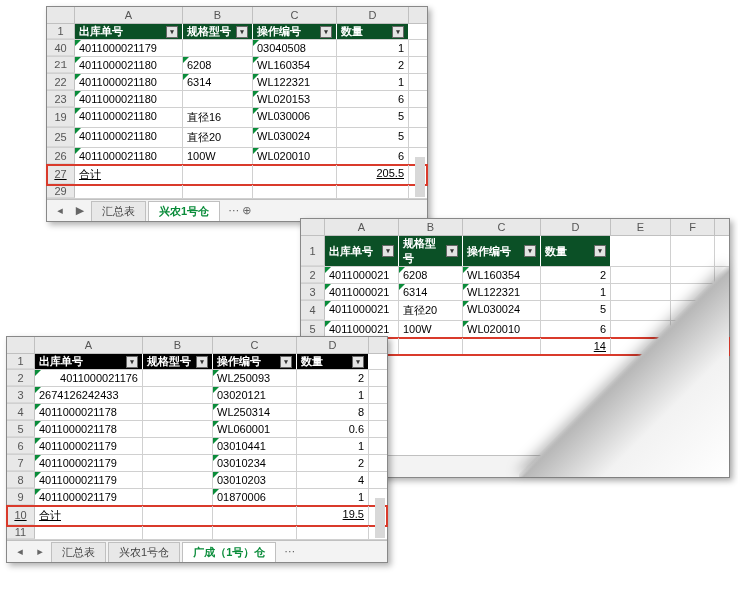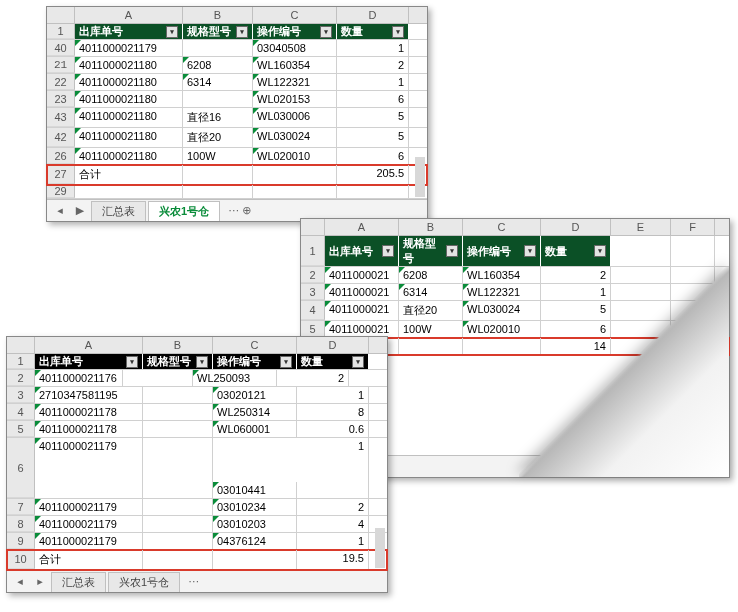--- a/index.html
+++ b/index.html
@@ -24,21 +24,21 @@
   .colhdr { text-align:center; border-right:1px solid #c0c0c0; color:#555; padding:2px 0;}
   .corner { background:#e8e8e8; border-right:1px solid #c0c0c0;}
   
   .datahdr { background:#0b5026; color:#fff; font-weight:bold; display:flex; align-items:center; justify-content:space-between; padding:0 4px; border-right:1px solid #fff;}
   .datahdr.black { background:#000; }
   .filter-btn { width:12px; height:12px; background:#e4e4e4; border:1px solid #666; display:flex; align-items:center; justify-content:center; font-size:7px; color:#333;}
   .datarow { display:flex; border-bottom:1px solid #d0d0d0;}
   .cell { border-right:1px solid #d0d0d0; padding:2px 4px; overflow:hidden; position:relative;}
   .cell.num { text-align:right;}
   .greenmark::before { content:""; position:absolute; left:0; top:0; border-top:6px solid #0a8c3a; border-right:6px solid transparent;}
-  .highlight-row { outline:2px solid #d93a2b; outline-offset:-1px; }
+  .highlight-row { outline:2px solid #d93a2b; outline-offset:-1px;text-decoration:underline; }
   
   .tabbar { display:flex; align-items:center; background:#f3f3f3; border-top:1px solid #c0c0c0; height:22px; padding:0 4px; gap:2px;}
   .navbtn { width:18px; text-align:center; color:#666;}
   .sheet-tab { padding:2px 10px; background:#e8e8e8; border:1px solid #c0c0c0; border-bottom:none; color:#444; font-size:11px;}
   .sheet-tab.active { background:#fff; color:#0a8c3a; font-weight:bold;}
   .plus { padding:0 6px; color:#666;}
   .scroll-stub { position:absolute; right:2px; bottom:24px; width:10px; height:40px; background:#d8d8d8;}
   
   .pagecurl {
     position:absolute;
@@ -113,28 +113,28 @@
       <div class="cell num" style="width:72px;">1</div>
     </div>
   <div class="datarow">
       <div class="rowhdr" style="width:28px;">23</div>
       <div class="cell greenmark" style="width:108px;">4011000021180</div>
       <div class="cell" style="width:70px;"></div>
       <div class="cell greenmark" style="width:84px;">WL020153</div>
       <div class="cell num" style="width:72px;">6</div>
     </div>
   <div class="datarow">
-      <div class="rowhdr" style="width:28px;">43</div>
+      <div class="rowhdr" style="width:28px;">19</div>
       <div class="cell greenmark" style="width:108px;">4011000021180</div>
       <div class="cell" style="width:70px;">直径16</div>
       <div class="cell greenmark" style="width:84px;">WL030006</div>
       <div class="cell num" style="width:72px;">5</div>
     </div>
   <div class="datarow">
-      <div class="rowhdr" style="width:28px;">42</div>
+      <div class="rowhdr" style="width:28px;">25</div>
       <div class="cell greenmark" style="width:108px;">4011000021180</div>
       <div class="cell" style="width:70px;">直径20</div>
       <div class="cell greenmark" style="width:84px;">WL030024</div>
       <div class="cell num" style="width:72px;">5</div>
     </div>
   <div class="datarow">
       <div class="rowhdr" style="width:28px;">26</div>
       <div class="cell greenmark" style="width:108px;">4011000021180</div>
       <div class="cell" style="width:70px;">100W</div>
       <div class="cell greenmark" style="width:84px;">WL020010</div>
@@ -278,28 +278,28 @@
         <span>操作编号</span>
         <span class="filter-btn">▾</span>
       </div>
     <div class="datahdr black" style="width:72px;">
         <span>数量</span>
         <span class="filter-btn">▾</span>
       </div>
   </div>
   <div class="datarow">
       <div class="rowhdr" style="width:28px;">2</div>
-      <div class="cell greenmark" style="width:88px;">4011000021176</div>
+      <div class="cell greenmark" style="width:108px;text-align:right;">4011000021176</div>
       <div class="cell" style="width:70px;"></div>
       <div class="cell greenmark" style="width:84px;">WL250093</div>
       <div class="cell num" style="width:72px;">2</div>
     </div>
   <div class="datarow">
       <div class="rowhdr" style="width:28px;">3</div>
-      <div class="cell greenmark" style="width:108px;">2710347581195</div>
+      <div class="cell greenmark" style="width:108px;">2674126242433</div>
       <div class="cell" style="width:70px;"></div>
       <div class="cell greenmark" style="width:84px;">03020121</div>
       <div class="cell num" style="width:72px;">1</div>
     </div>
   <div class="datarow">
       <div class="rowhdr" style="width:28px;">4</div>
       <div class="cell greenmark" style="width:108px;">4011000021178</div>
       <div class="cell" style="width:70px;"></div>
       <div class="cell greenmark" style="width:84px;">WL250314</div>
       <div class="cell num" style="width:72px;">8</div>
@@ -308,52 +308,60 @@
       <div class="rowhdr" style="width:28px;">5</div>
       <div class="cell greenmark" style="width:108px;">4011000021178</div>
       <div class="cell" style="width:70px;"></div>
       <div class="cell greenmark" style="width:84px;">WL060001</div>
       <div class="cell num" style="width:72px;">0.6</div>
     </div>
   <div class="datarow">
       <div class="rowhdr" style="width:28px;">6</div>
       <div class="cell greenmark" style="width:108px;">4011000021179</div>
       <div class="cell" style="width:70px;"></div>
-      <div class="cell greenmark" style="width:84px;margin-top:44px;">03010441</div>
+      <div class="cell greenmark" style="width:84px;">03010441</div>
       <div class="cell num" style="width:72px;">1</div>
     </div>
   <div class="datarow">
       <div class="rowhdr" style="width:28px;">7</div>
       <div class="cell greenmark" style="width:108px;">4011000021179</div>
       <div class="cell" style="width:70px;"></div>
       <div class="cell greenmark" style="width:84px;">03010234</div>
       <div class="cell num" style="width:72px;">2</div>
     </div>
   <div class="datarow">
       <div class="rowhdr" style="width:28px;">8</div>
       <div class="cell greenmark" style="width:108px;">4011000021179</div>
       <div class="cell" style="width:70px;"></div>
       <div class="cell greenmark" style="width:84px;">03010203</div>
       <div class="cell num" style="width:72px;">4</div>
     </div>
   <div class="datarow">
       <div class="rowhdr" style="width:28px;">9</div>
       <div class="cell greenmark" style="width:108px;">4011000021179</div>
       <div class="cell" style="width:70px;"></div>
-      <div class="cell greenmark" style="width:84px;">04376124</div>
+      <div class="cell greenmark" style="width:84px;">01870006</div>
       <div class="cell num" style="width:72px;">1</div>
     </div>
   <div class="datarow highlight-row">
     <div class="rowhdr" style="width:28px;">10</div>
     <div class="cell" style="width:108px;">合计</div>
     <div class="cell" style="width:70px;"></div>
     <div class="cell" style="width:84px;"></div>
     <div class="cell num" style="width:72px;">19.5</div>
   </div>
+  <div class="datarow">
+      <div class="rowhdr" style="width:28px;">11</div>
+      <div class="cell" style="width:108px;"></div>
+      <div class="cell" style="width:70px;"></div>
+      <div class="cell" style="width:84px;"></div>
+      <div class="cell num" style="width:72px;"></div>
+    </div>
   <div class="tabbar">
     <div class="navbtn">◂</div>
     <div class="navbtn">▸</div>
     <div class="sheet-tab">汇总表</div>
     <div class="sheet-tab">兴农1号仓</div>
+    <div class="sheet-tab active">广成（1号）仓</div>
     <div class="plus">⋯</div>
   </div>
   <div class="scroll-stub"></div>
 </div>
 
 </body></html>

